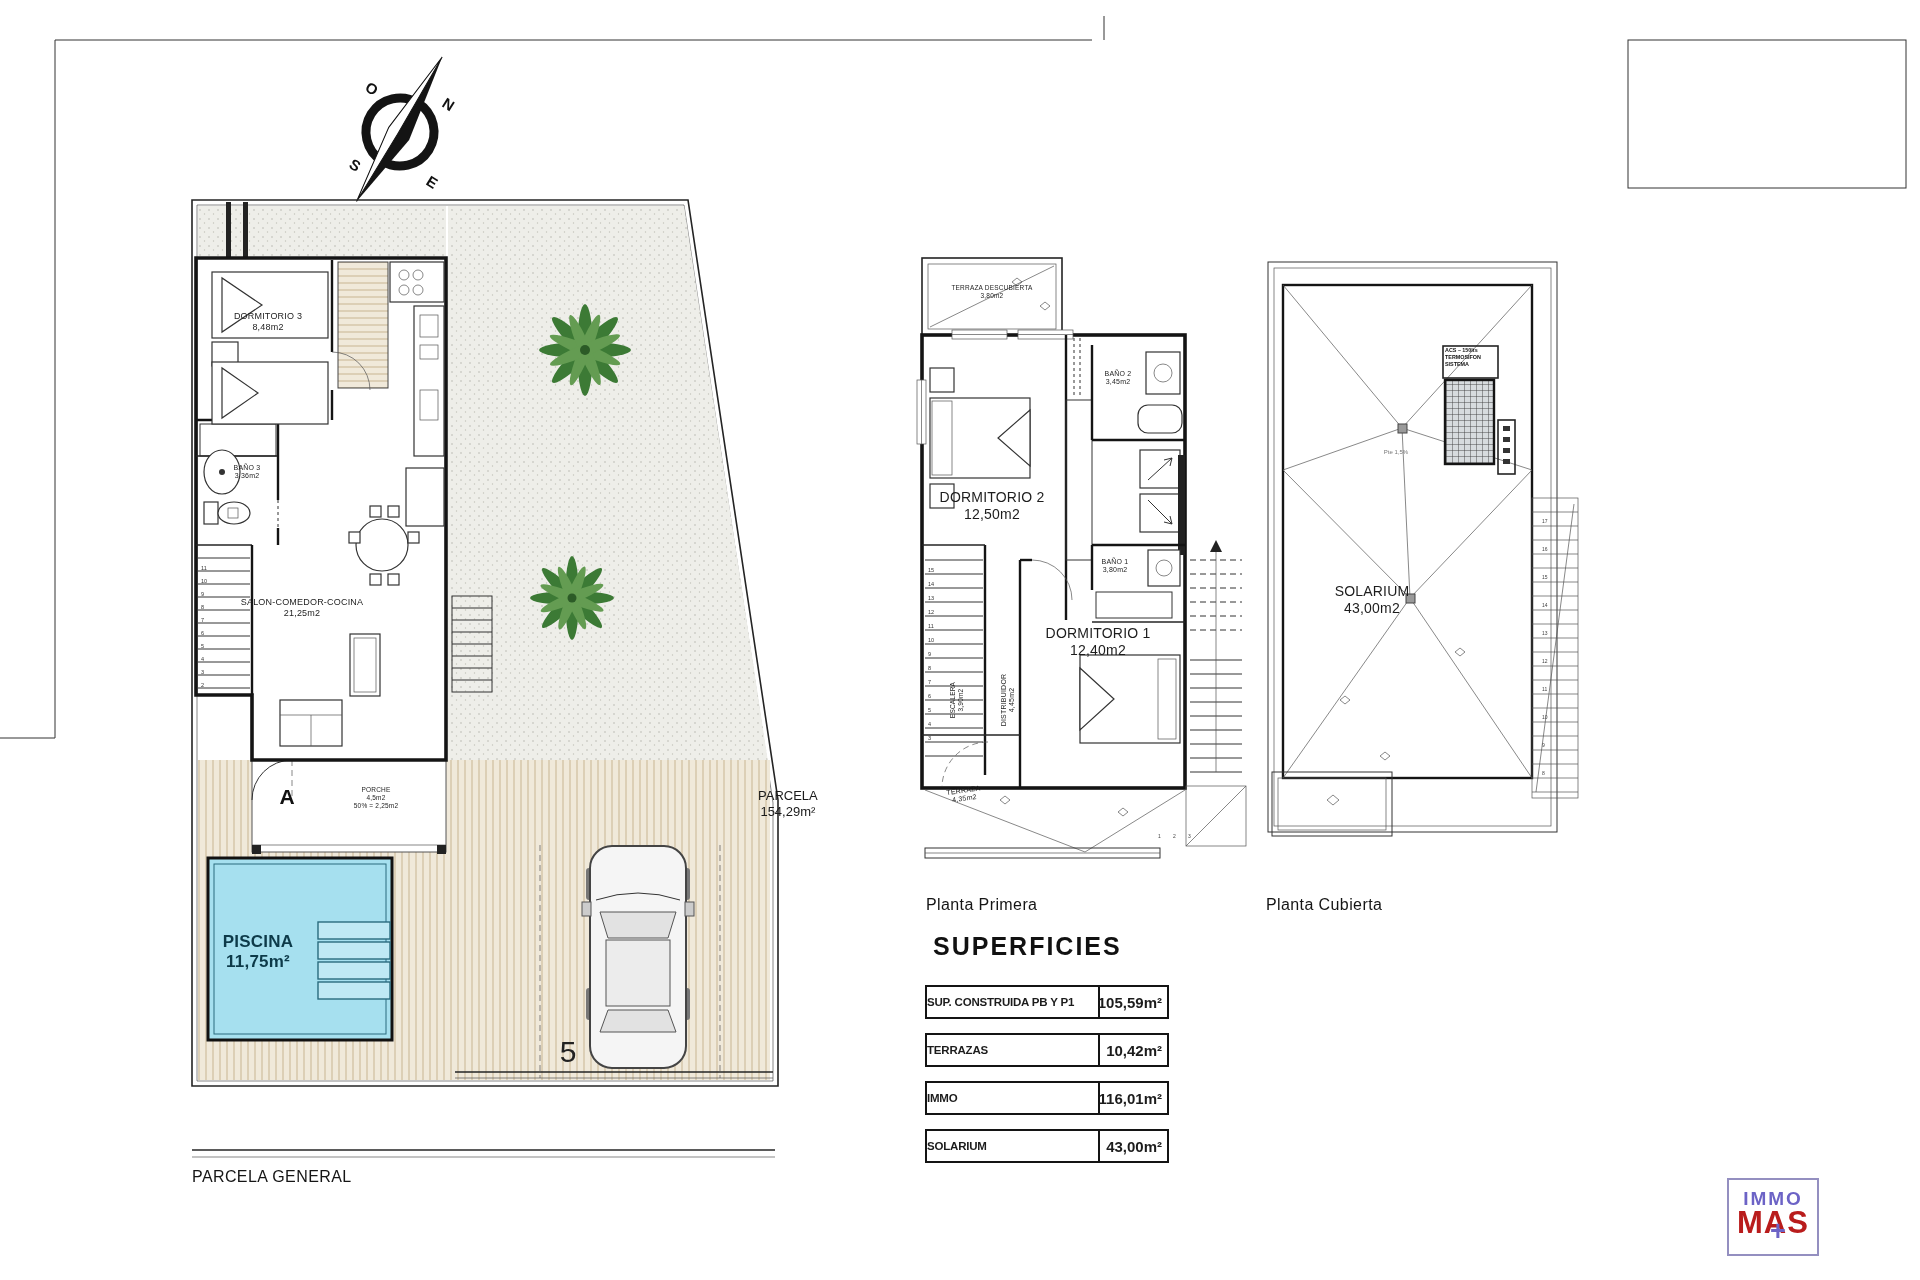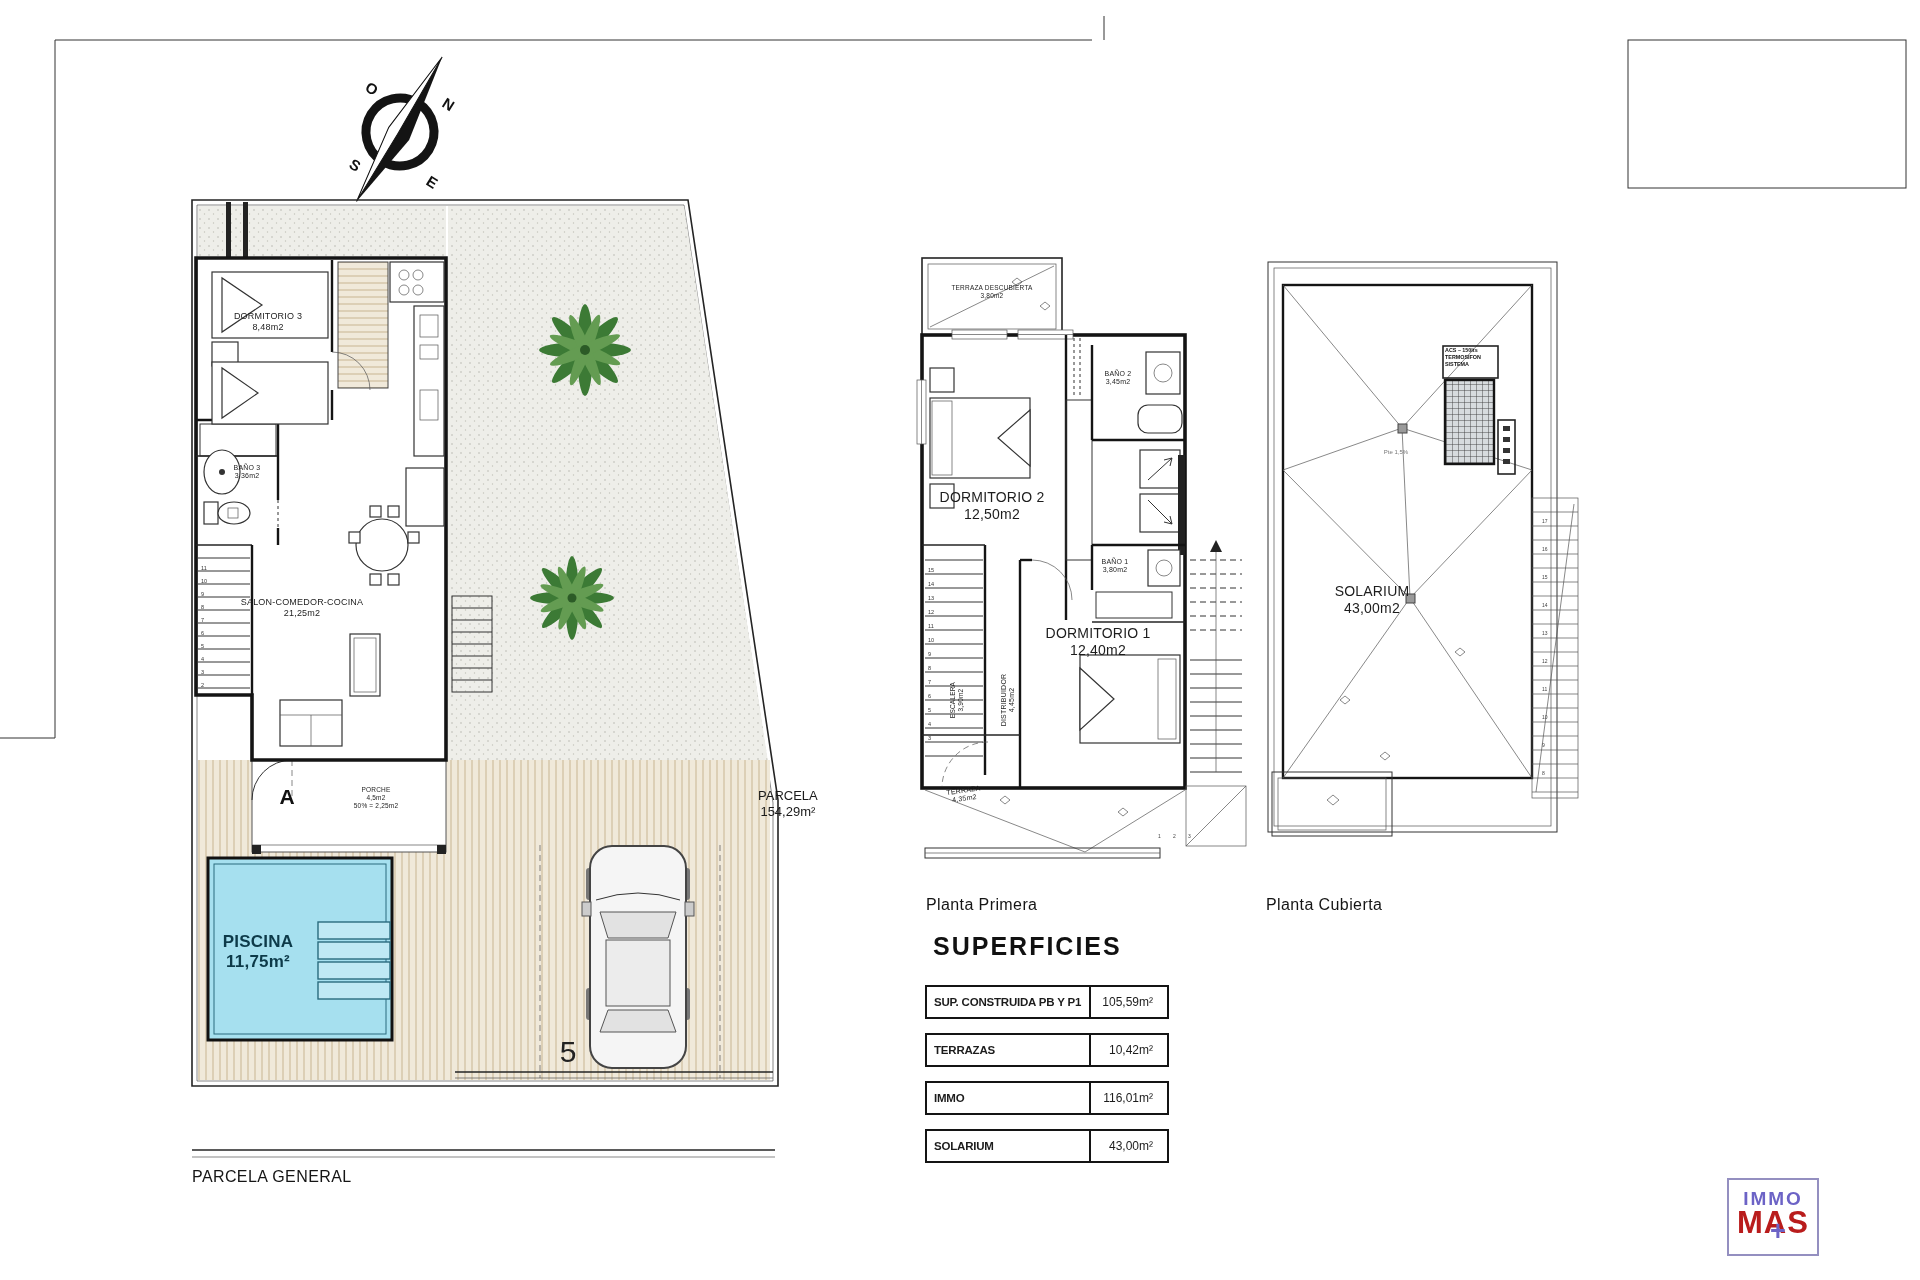--- a/index.html
+++ b/index.html
@@ -28,24 +28,24 @@
   .caption{position:absolute;font-size:16px;color:#151515;letter-spacing:.4px}
   .marker-a{position:absolute;font-size:21px;font-weight:700;color:#111;transform:translate(-50%,-50%)}
   .plot5{position:absolute;font-size:30px;color:#222;transform:translate(-50%,-50%)}
   .parcela-lbl{position:absolute;font-size:13px;line-height:1.25;color:#1a1a1a;text-align:center}
   .slope{position:absolute;font-size:6px;color:#777;transform:translate(-50%,-50%)}
   
   .sup-title{position:absolute;left:933px;top:932px;font-size:25px;font-weight:600;
              letter-spacing:2px;color:#111;}
   .sup-row{position:absolute;left:925px;width:240px;height:30px;border:2px solid #141414;
            background:#fff;display:flex;align-items:center;}
-  .sup-row .rl{flex:1;padding-left:7px;font-size:11.5px;font-weight:700;letter-spacing:-.2px;}
+  .sup-row .rl{flex:1;font-size:11.5px;font-weight:700;letter-spacing:-.2px;}
   .sup-row .rv{width:62px;border-left:2px solid #141414;height:100%;display:flex;
-               align-items:center;justify-content:flex-end;padding-right:14px;
-               font-size:12px;font-weight:400;}
+               align-items:center;justify-content:flex-end;padding-right:5px;
+               font-size:15px;font-weight:700;}
   
   .acs{position:absolute;left:1443px;top:346px;width:55px;font-size:5.4px;font-weight:700;
        line-height:1.25;color:#111;text-align:left;padding:1px 2px;box-sizing:border-box;}
   
   .logo{position:absolute;left:1727px;top:1178px;width:88px;height:74px;
         border:2px solid #948fc0;background:#fff;text-align:center;}
   .logo .t{margin-top:9px;font-size:19px;font-weight:700;letter-spacing:2px;color:#6c63c6;line-height:1;}
   .logo .b{font-size:31px;font-weight:700;letter-spacing:1px;color:#b91c1c;line-height:.95;}
   .logo .p{position:absolute;left:41px;top:36px;font-size:27px;font-weight:700;color:#6c63c6;}
 </style>

